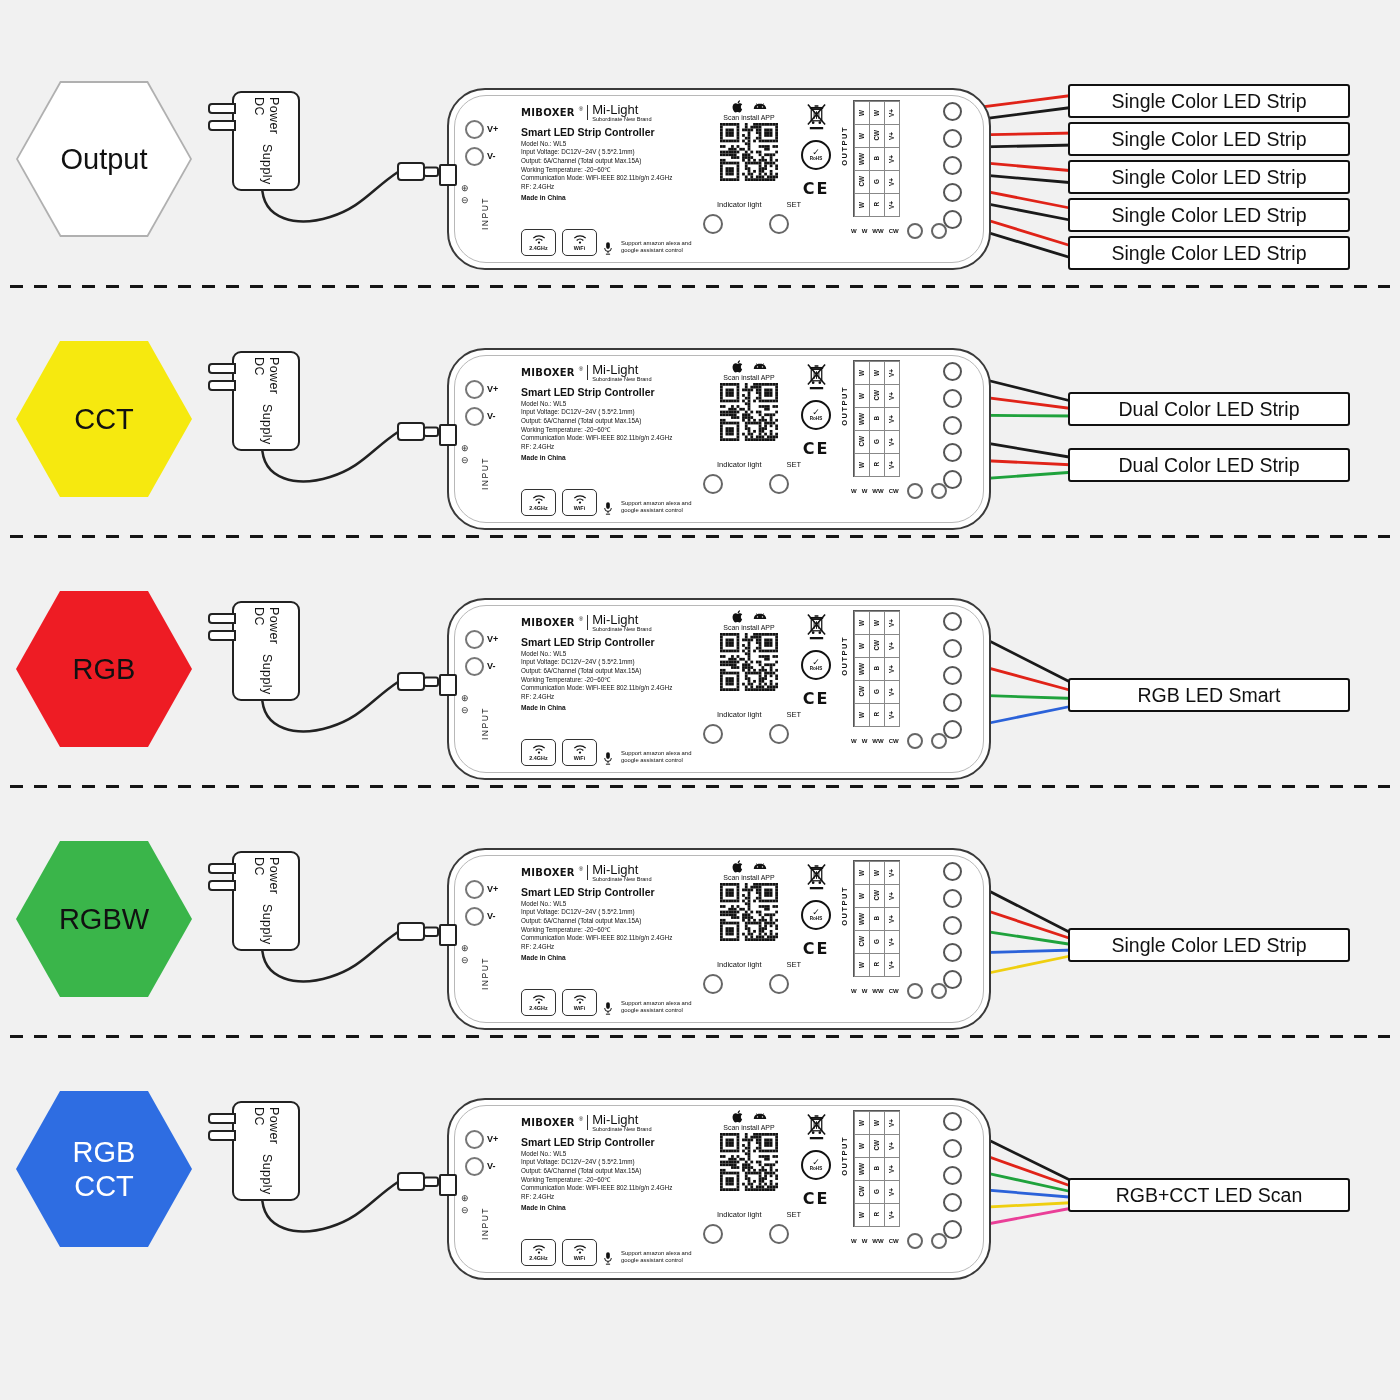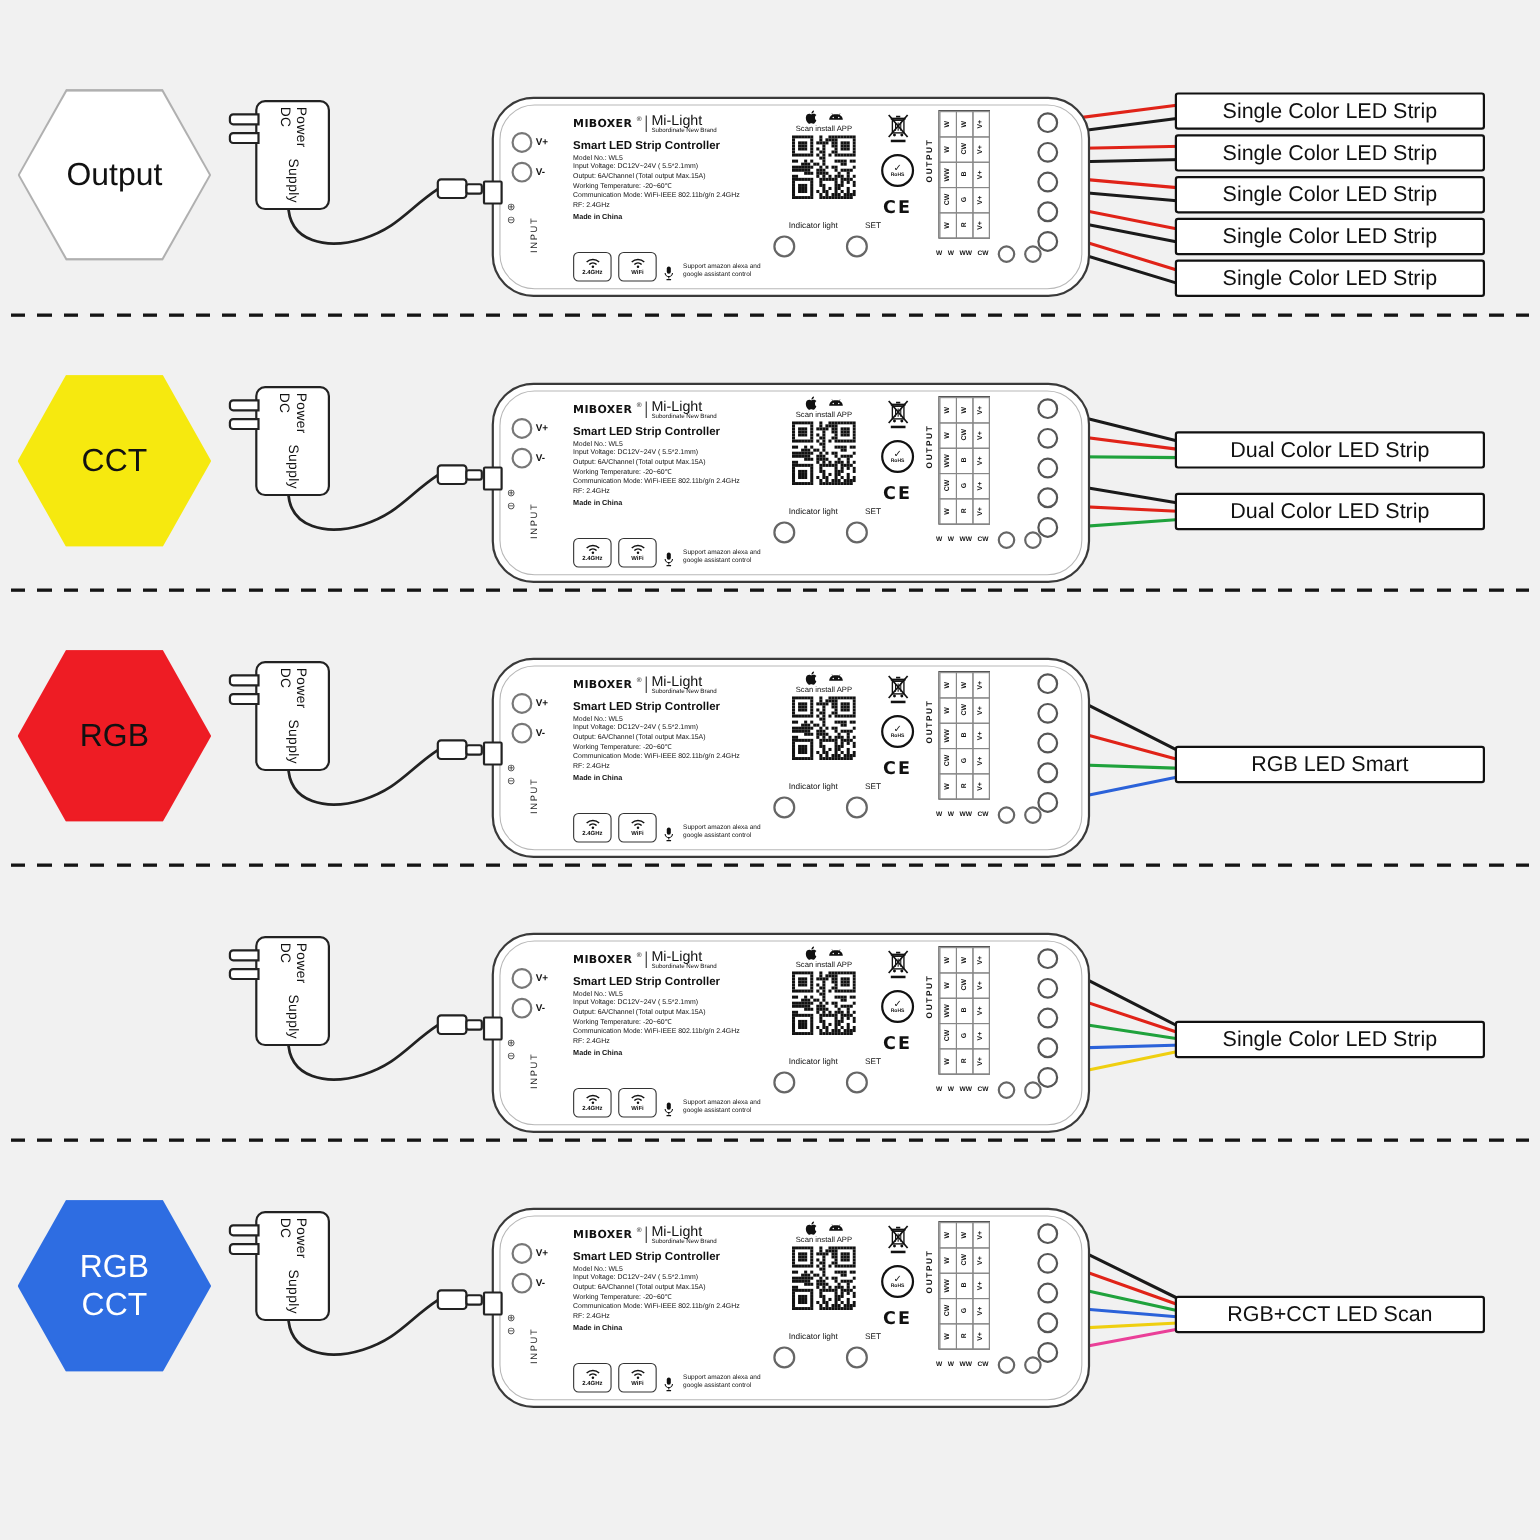--- a/index.html
+++ b/index.html
@@ -1469,20 +1469,27 @@
             <path d="M262 148 C262 184 298 190 330 180 C362 170 372 152 398 135" fill="none" stroke="#222" stroke-width="2.5"></path>
             <rect x="398" y="126" width="26" height="17" rx="3" fill="#fff" stroke="#222" stroke-width="2"></rect>
             <rect x="424" y="130.5" width="14" height="8.5" rx="2" fill="#fff" stroke="#222" stroke-width="2"></rect>
             <line x1="950" y1="74" x2="1075" y2="138" stroke="#1a1a1a" stroke-width="2.8" stroke-linecap="round"></line>
             <line x1="950" y1="101.5" x2="1075" y2="143" stroke="#e02318" stroke-width="2.8" stroke-linecap="round"></line>
             <line x1="950" y1="129" x2="1075" y2="148" stroke="#1fa23c" stroke-width="2.8" stroke-linecap="round"></line>
             <line x1="950" y1="156.5" x2="1075" y2="153" stroke="#2b62d9" stroke-width="2.8" stroke-linecap="round"></line>
             <line x1="950" y1="184" x2="1075" y2="158" stroke="#efcf10" stroke-width="2.8" stroke-linecap="round"></line>
           </svg>
 
+      <div class="hexwrap">
+        <div class="hexb" style="background: rgb(58, 181, 74);"></div>
+        <div class="hexfill" style="background: rgb(58, 181, 74);"></div>
+        <div class="hex-label" style="color: rgb(17, 17, 17);">
+              <div>RGBW</div>
+            </div>
+      </div>
 
       <div class="psu">
         <div class="prong p1"></div>
         <div class="prong p2"></div>
         <div class="psu-label">
           <span>DC Power</span>
           <span>Supply</span>
         </div>
       </div>
 

